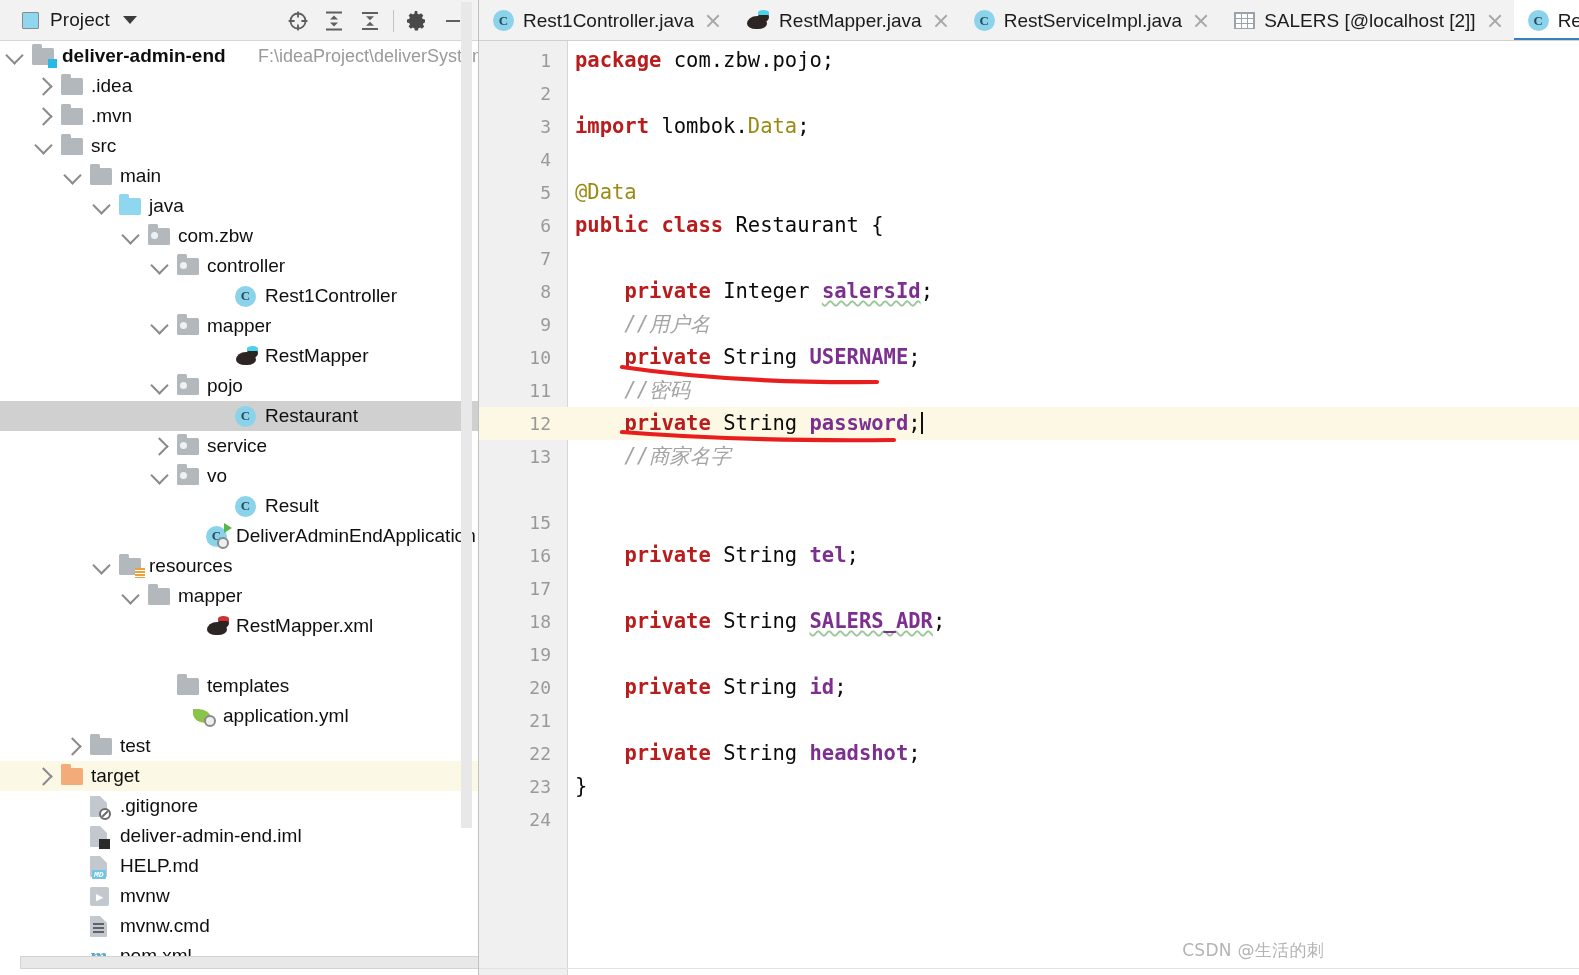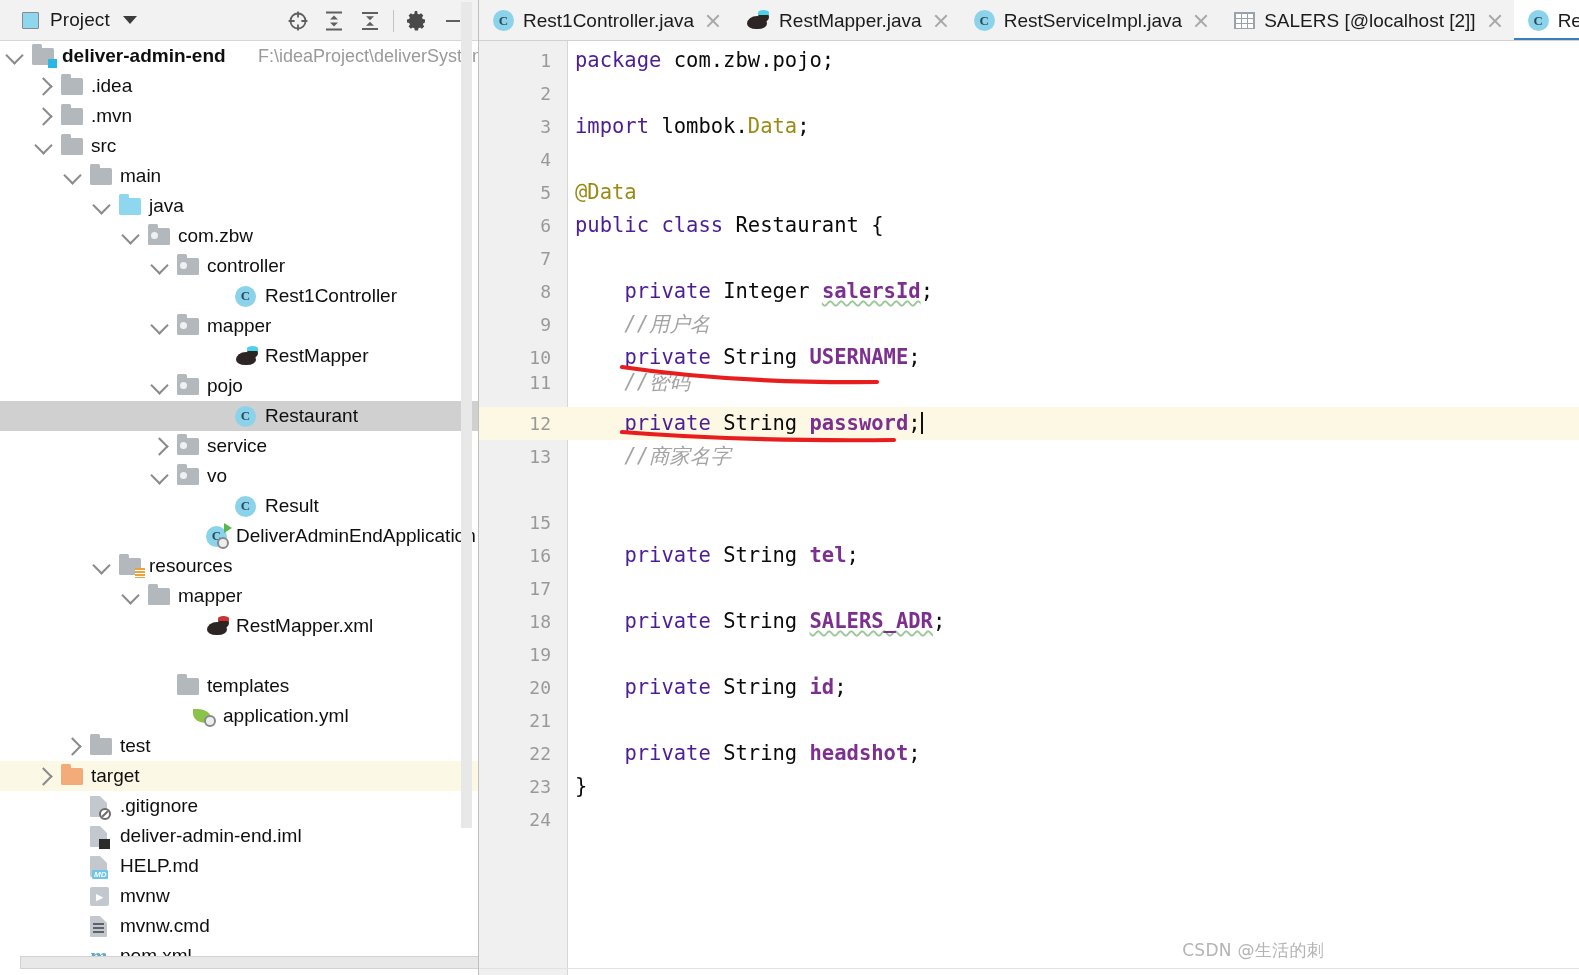--- a/index.html
+++ b/index.html
@@ -199,21 +199,21 @@
     position: absolute; left: 0; width: 72px; text-align: right;
     font-family: "DejaVu Sans Mono", monospace; font-size: 18px; color: #999999;
     line-height: 33px;
   }
   .cline .txt {
     position: absolute; left: 96px; line-height: 33px;
     font-family: "DejaVu Sans Mono", monospace; font-size: 20.5px;
     white-space: pre; color: #0a0a0a;
   }
   .cline.cur { background: #fdf8e4; }
-  .kw   { color: #4c1d95; font-weight: normal; }
+  .kw   { color: #b91c1c; font-weight: bold; }
   .type { color: #0a0a0a; }
   .fld  { color: #7c2f8f; font-weight: bold; }
   .fld-u{ color: #7c2f8f; font-weight: bold;
           text-decoration: underline wavy #9ec79e; text-decoration-skip-ink: none; }
   .ann  { color: #9a8a12; }
   .cmt  { color: #a3a3a3; font-style: italic; }
   .lit  { color: #9a8a12; }
   .caret { display:inline-block; width:2px; height:22px; background:#111;
            vertical-align:-4px; }
 
@@ -465,21 +465,21 @@
         </div>
         <div class="row" style="top: 780px; position: absolute; left: 0px; width: 479px;">
           <span class="ico" style="left: 90px; top: 4px; display: flex; align-items: center;">
             <span class="doc">
               <i class="blk"></i>
             </span>
           </span>
           <span class="lbl" style="left: 120px;">deliver-admin-end.iml</span>
         </div>
         <div class="row" style="top: 810px; position: absolute; left: 0px; width: 479px;">
-          <span class="ico" style="left: 90px; top: 4px; display: flex; align-items: center;">
+          <span class="ico" style="left: 90px; top: 4px; display: flex; align-items: center; font-family: Liberation Mono, monospace;">
             <span class="doc">
               <i class="tag">MD</i>
             </span>
           </span>
           <span class="lbl" style="left: 120px;">HELP.md</span>
         </div>
         <div class="row" style="top: 840px; position: absolute; left: 0px; width: 479px;">
           <span class="ico" style="left: 90px; top: 4px; display: flex; align-items: center;">
             <span class="mvnw-ico">▸</span>
           </span>
@@ -582,21 +582,21 @@
           <span class="txt"><span class="type">    </span><span class="kw">private </span><span class="type">Integer </span><span class="fld-u">salersId</span><span class="type">;</span></span>
         </div>
         <div class="cline" style="top: 267px;">
           <span class="num">9</span>
           <span class="txt"><span class="cmt">    //用户名</span></span>
         </div>
         <div class="cline" style="top: 300px;">
           <span class="num">10</span>
           <span class="txt"><span class="type">    </span><span class="kw">private </span><span class="type">String </span><span class="fld">USERNAME</span><span class="type">;</span></span>
         </div>
-        <div class="cline" style="top: 325px;">
+        <div class="cline" style="top: 333px;">
           <span class="num">11</span>
           <span class="txt"><span class="cmt">    //密码</span></span>
         </div>
         <div class="cline cur" style="top: 366px;">
           <span class="num">12</span>
           <span class="txt"><span class="type">    </span><span class="kw">private </span><span class="type">String </span><span class="fld">password</span><span class="type">;</span><span class="caret"></span></span>
         </div>
         <div class="cline" style="top: 399px;">
           <span class="num">13</span>
           <span class="txt"><span class="cmt">    //商家名字</span></span>

